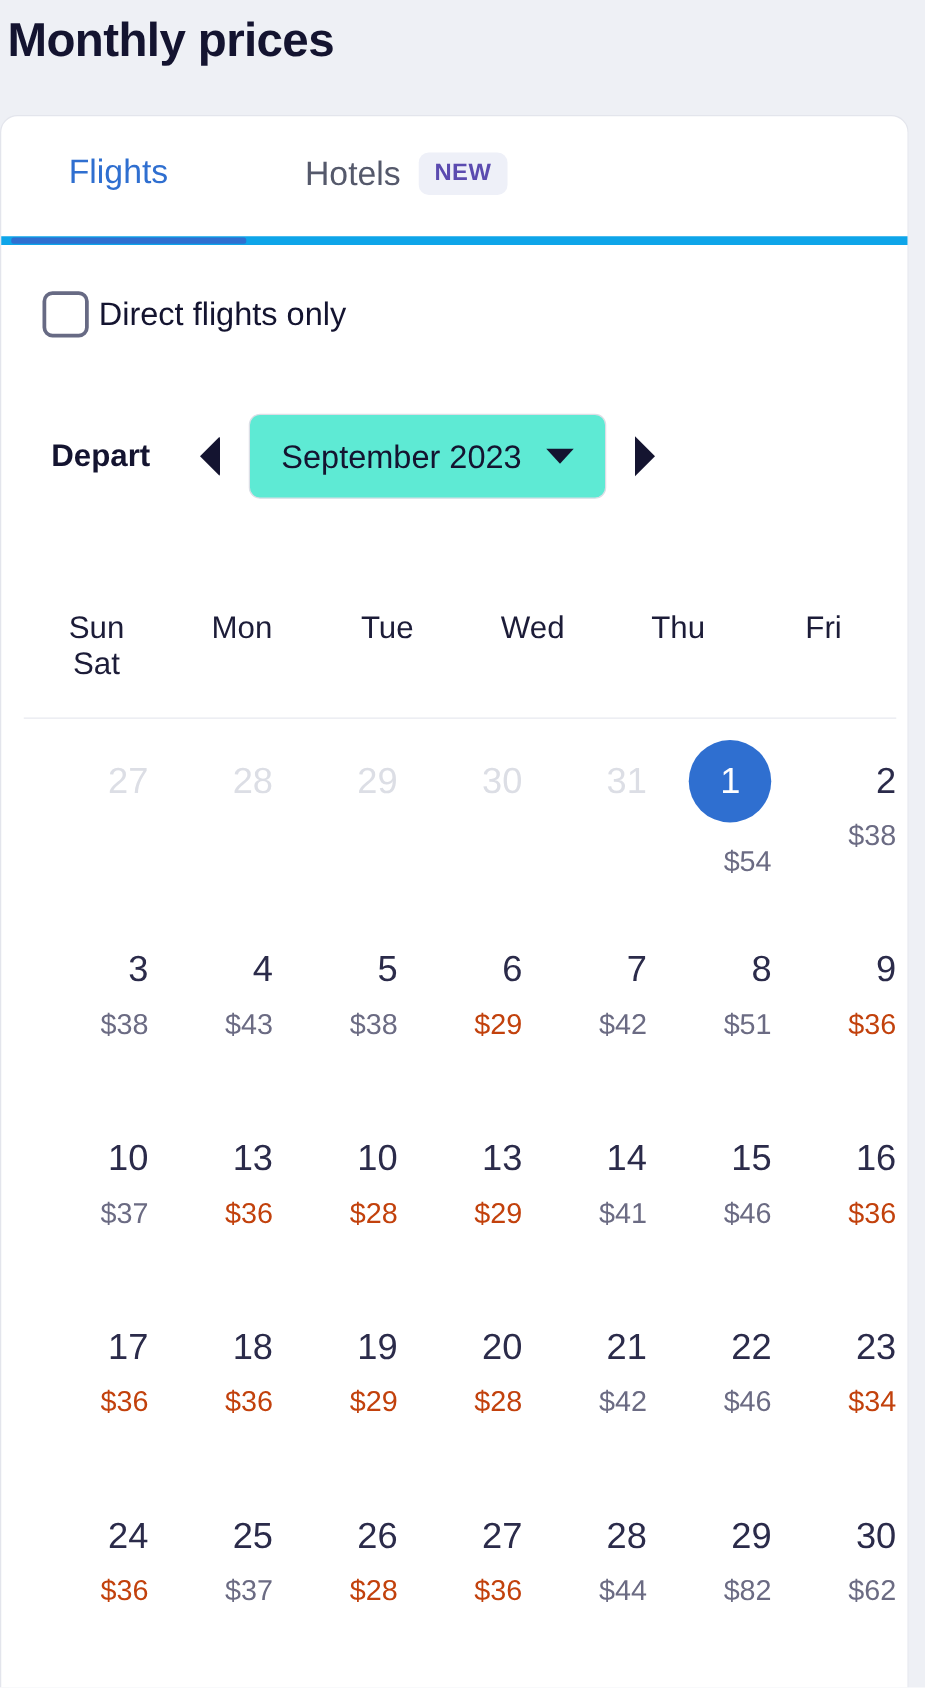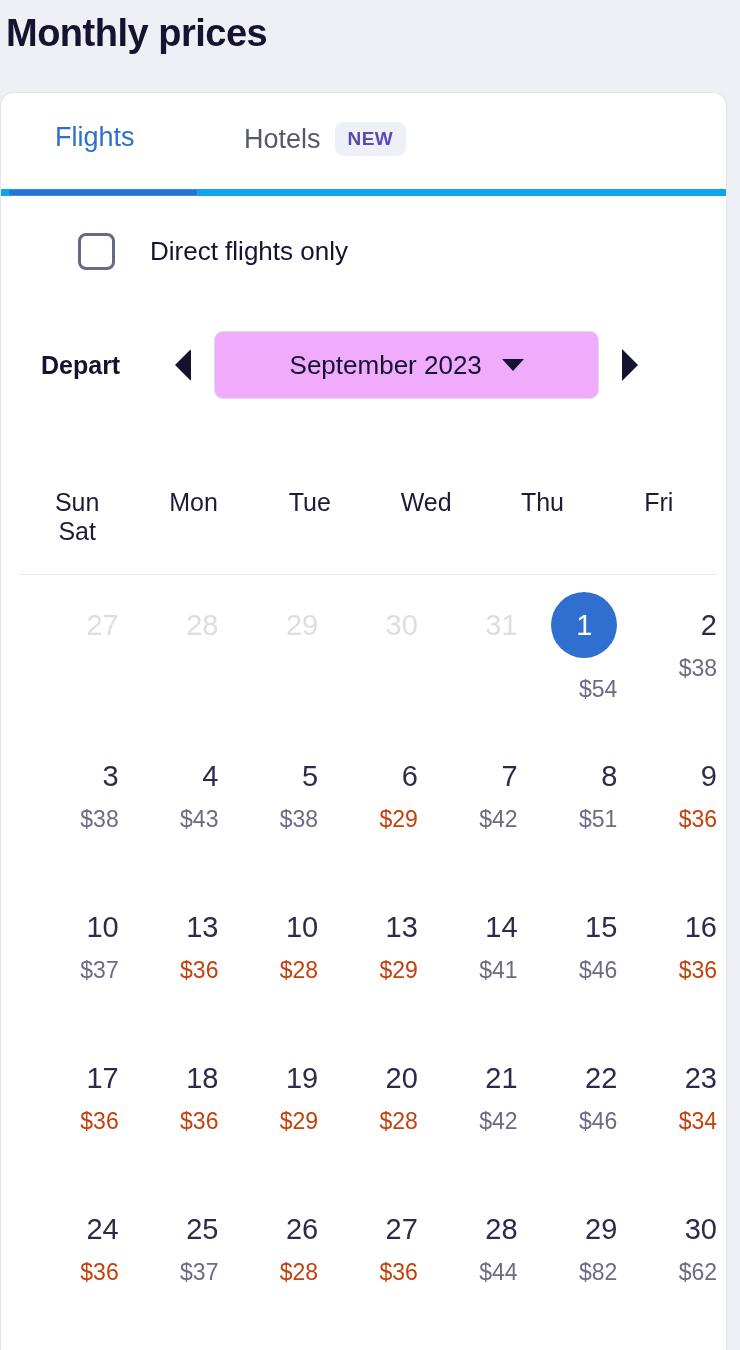--- a/index.html
+++ b/index.html
@@ -76,22 +76,21 @@
     border-radius: 8px;
     line-height: 1;
   }
 
   
   .checkbox-row {
     position: absolute;
     left: 33px; top: 140px;
     display: flex;
     align-items: center;
-    gap: 35px;
-    margin-left: 44px;
+    gap: 8px;
   }
   .checkbox-box {
     width: 37px; height: 37px;
     border: 3.5px solid #676a84;
     border-radius: 8px;
     background: #ffffff;
     box-sizing: border-box;
   }
   .checkbox-label {
     font-size: 26px;
@@ -105,46 +104,46 @@
     left: 40px; top: 240px;
     display: flex;
     align-items: center;
     height: 64px;
   }
   .depart-label {
     font-size: 25px;
     font-weight: 700;
     color: #141430;
     white-space: nowrap;
-    margin-right: 46px;
+    margin-right: 31px;
   }
   .nav-arrow {
     width: 34px; height: 40px;
     display: flex; align-items: center; justify-content: center;
   }
   .tri-left {
     width: 0; height: 0;
     border-top: 16px solid transparent;
     border-bottom: 16px solid transparent;
     border-right: 16px solid #141430;
     border-radius: 2px;
   }
   .tri-right {
     width: 0; height: 0;
     border-top: 16px solid transparent;
     border-bottom: 16px solid transparent;
     border-left: 16px solid #141430;
   }
   .month-select {
     margin: 0 14px;
-    width: 385px;
+    width: 286px;
     height: 68px;
     border: 1px solid #dcdee6;
     border-radius: 9px;
-    background: #f0abfc;
+    background: #5eead4;
     display: flex;
     align-items: center;
     justify-content: center;
     gap: 20px;
     box-sizing: border-box;
   }
   .month-select-text {
     font-size: 26px;
     color: #141430;
     white-space: nowrap;

